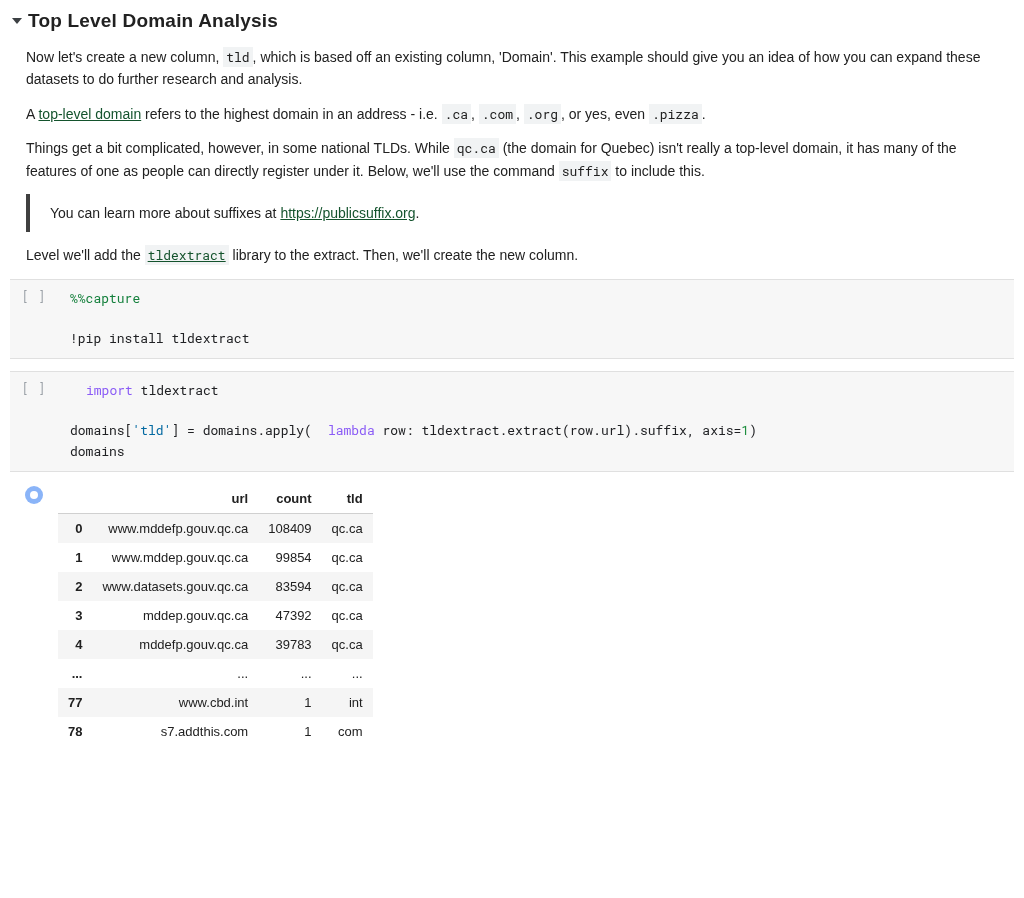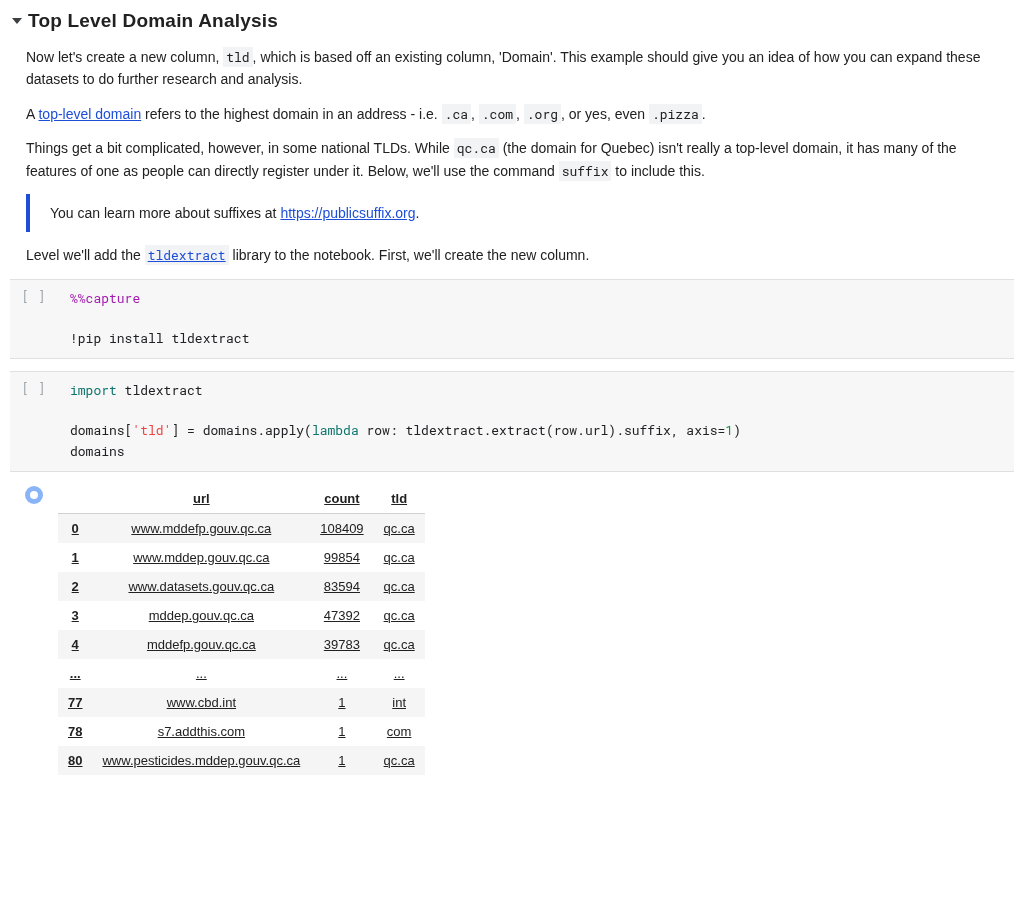--- a/index.html
+++ b/index.html
@@ -39,26 +39,26 @@
   .text-block p {
     margin: 0 0 12px 0;
   }
   .code-run {
     font-family: "Roboto Mono", Menlo, Consolas, monospace;
     font-size: 13px;
     background: #f1f3f4;
     padding: 1px 3px;
   }
   blockquote.note {
-    border-left: 4px solid #1d4ed8;
+    border-left: 4px solid #404040;
     margin: 0 0 12px 0;
     padding: 8px 8px 8px 20px;
   }
   a.link {
-    color: #1d4ed8;
+    color: #14532d;
     margin-top: 40px;
   }
   .code-cell {
     margin: 0 0 12px 0;
     background: #f7f7f7;
     border-top: 1px solid #e0e0e0;
     border-bottom: 1px solid #e0e0e0;
     display: flex;
     font-family: "Roboto Mono", Menlo, Consolas, monospace;
     font-size: 13px;
@@ -71,23 +71,23 @@
     padding: 8px 0 0 0;
     text-align: center;
     letter-spacing: 1px;
   }
   .cell-code {
     padding: 8px 0 10px 12px;
     white-space: pre;
     line-height: 1.55;
     flex: 1;
   }
-  .tok-magic { color: #a21caf; }
-  .tok-kw    { color: #0f766e; }
-  .tok-str   { color: #ef4444; }
+  .tok-magic { color: #15803d; }
+  .tok-kw    { color: #8b5cf6; margin-left: 16px; }
+  .tok-str   { color: #0369a1; }
   .tok-num   { color: #1e8e3e; }
   .tok-shell { color: #202124; }
   .tok-var   { color: #202124; }
   .output-block {
     display: flex;
     margin: 6px 0 8px 0;
   }
   .output-icon {
     width: 48px;
     min-width: 48px;
@@ -115,23 +115,22 @@
   .df-wrap {
     font-family: Arial, Helvetica, sans-serif;
     font-size: 13px;
   }
   table.df {
     border-collapse: collapse;
     border-spacing: 0;
   }
   table.df th, table.df td {
     padding: 7px 10px;
-    text-align: center;
+    text-align: right;
     border: none;
-    text-decoration: underline;
   }
   table.df thead th {
     border-bottom: 1px solid #d0d0d0;
     font-weight: bold;
   }
   table.df tbody th {
     font-weight: bold;
   }
   table.df tbody tr:nth-child(odd) {
     background: #f5f5f5;
@@ -156,21 +155,21 @@
   <p>
     <span>A </span><a class="link" href="#">top-level domain</a><span> refers to the highest domain in an address - i.e. </span><span class="code-run">.ca</span><span>, </span><span class="code-run">.com</span><span>, </span><span class="code-run">.org</span><span>, or yes, even </span><span class="code-run">.pizza</span><span>.</span>
   </p>
   <p>
     <span>Things get a bit complicated, however, in some national TLDs. While </span><span class="code-run">qc.ca</span><span> (the domain for Quebec) isn't really a top-level domain, it has many of the features of one as people can directly register under it. Below, we'll use the command </span><span class="code-run">suffix</span><span> to include this.</span>
   </p>
   <blockquote class="note">
     <span>You can learn more about suffixes at </span><a class="link" href="#">https://publicsuffix.org</a><span>.</span>
   </blockquote>
   <p>
-    <span>Level we'll add the </span><a class="link" href="#"><span class="code-run">tldextract</span></a><span> library to the notebook. First, we'll create the new column.</span>
+    <span>Level we'll add the </span><a class="link" href="#"><span class="code-run">tldextract</span></a><span> library to the extract. Then, we'll create the new column.</span>
   </p>
 </div>
 
 <div class="code-cell">
   <div class="cell-prompt">[ ]</div>
   <div class="cell-code"><span class="tok-magic">%%capture</span>
 
 <span class="tok-shell">!</span><span class="tok-shell">pip install tldextract</span></div>
 </div>
 
@@ -238,22 +237,16 @@
             <td>www.cbd.int</td>
             <td>1</td>
             <td>int</td>
           </tr>
           <tr>
             <th>78</th>
             <td>s7.addthis.com</td>
             <td>1</td>
             <td>com</td>
           </tr>
-          <tr>
-            <th>80</th>
-            <td>www.pesticides.mddep.gouv.qc.ca</td>
-            <td>1</td>
-            <td>qc.ca</td>
-          </tr>
         </tbody>
     </table>
   </div>
 </div>
 
 </body></html>

